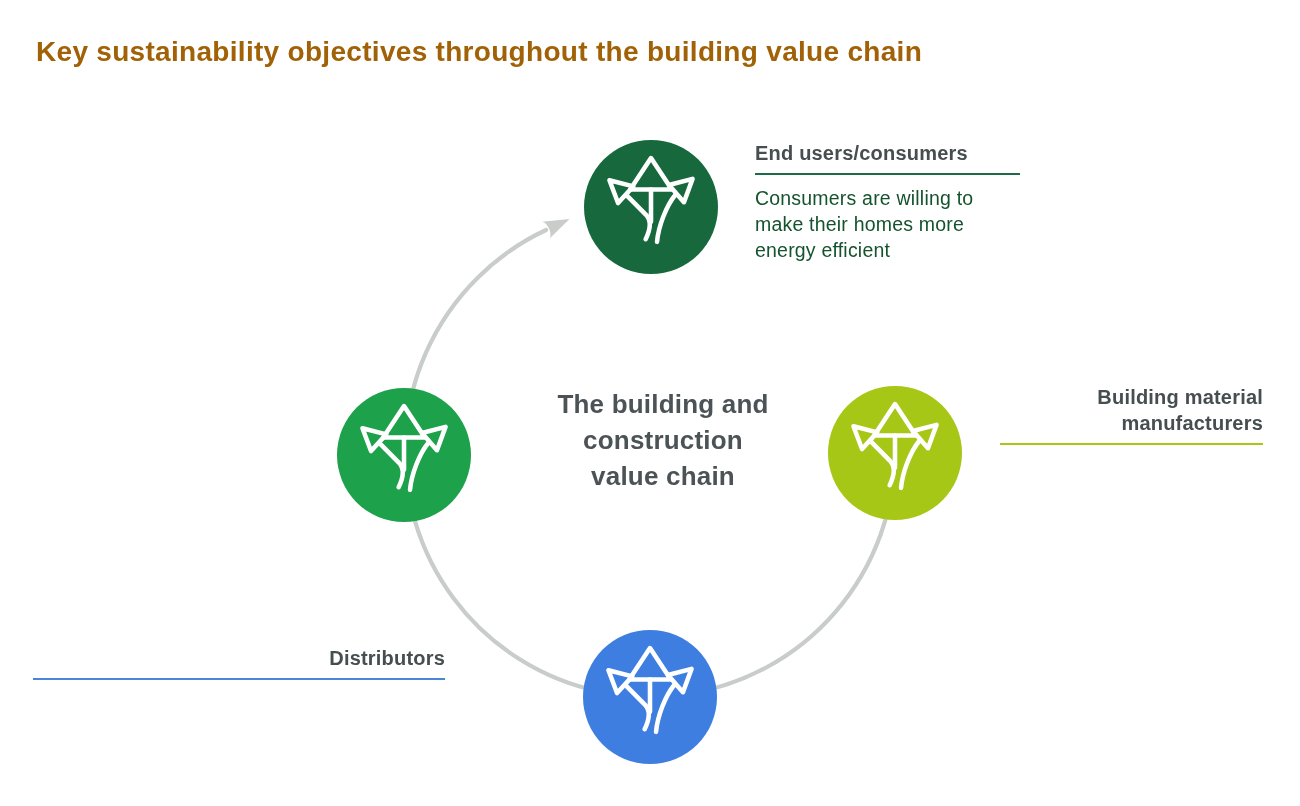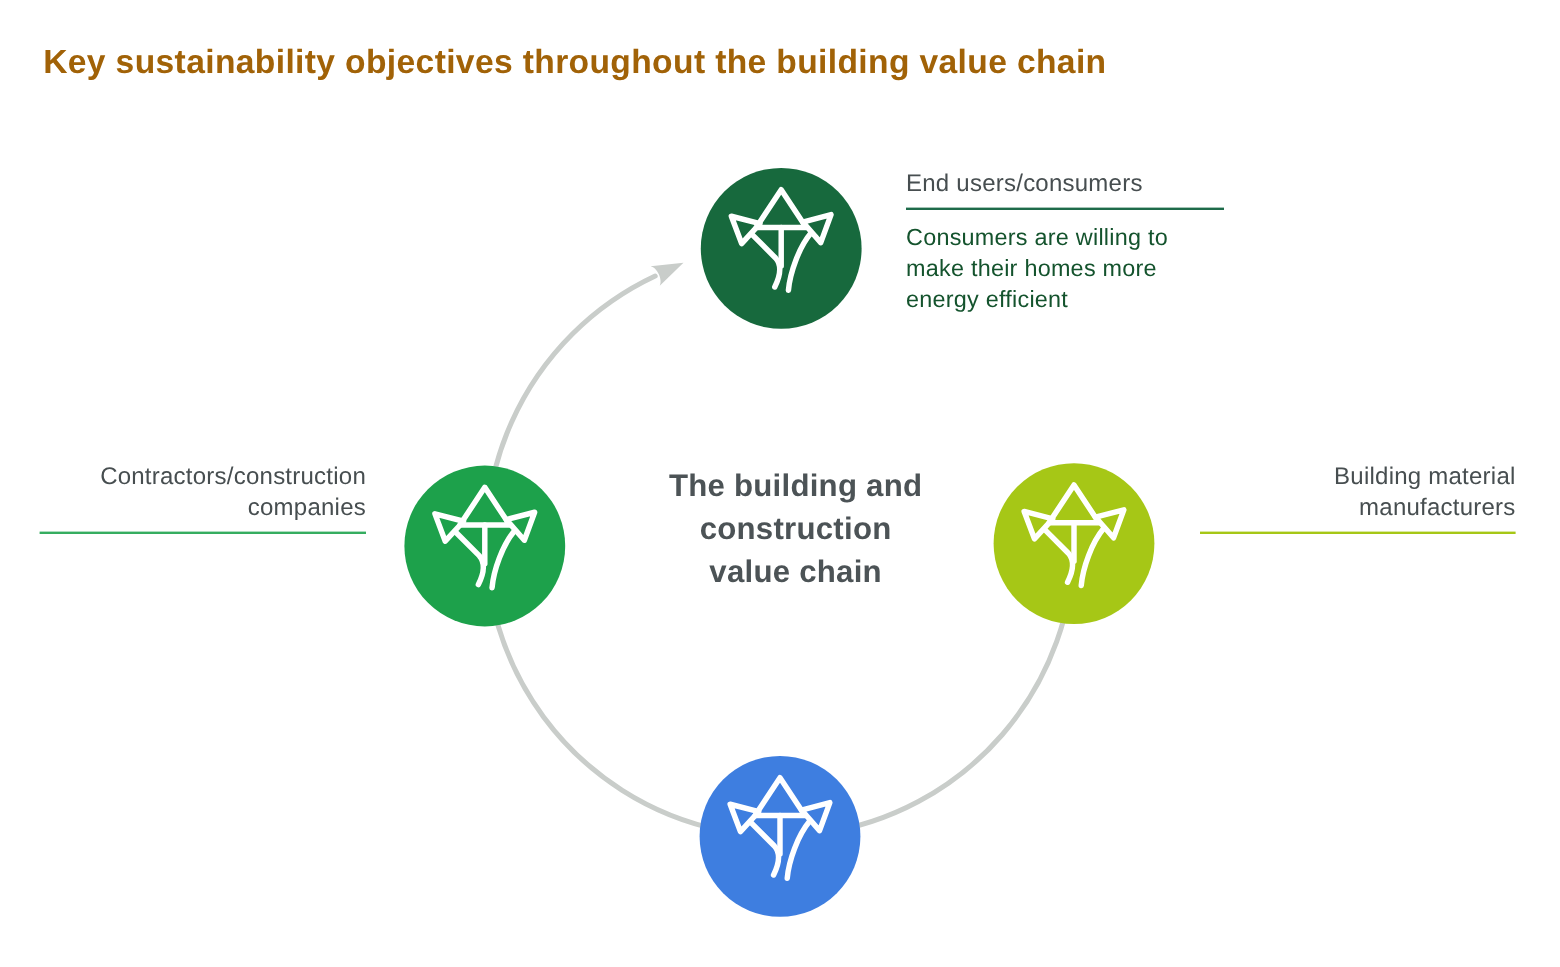--- a/index.html
+++ b/index.html
@@ -25,21 +25,21 @@
   #circle-distributors{left:583px;top:630px;}
 
   .center-label{
     position:absolute;left:509px;top:386px;width:308px;z-index:3;
     text-align:center;font-size:26px;font-weight:bold;line-height:36px;
     color:#4C5356;letter-spacing:.2px;
   }
   .node-label{position:absolute;z-index:3;}
   .node-label h2{
     margin:0;padding-bottom:7px;border-bottom:2.5px solid;
-    font-size:20px;font-weight:normal;line-height:26px;color:#474E50;
+    font-size:20px;font-weight:bold;line-height:26px;color:#474E50;
     letter-spacing:.2px;
   }
   .node-label p{
     margin:10px 0 0;font-size:19.5px;line-height:26px;color:#14532d;
     letter-spacing:.2px;
   }
   #label-end-users{left:755px;top:140px;width:265px;text-align:left;}
   #label-manufacturers{left:1000px;top:384px;width:263px;text-align:right;}
   #label-contractors{left:33px;top:384px;width:272px;text-align:right;}
   #label-distributors{left:33px;top:645px;width:412px;text-align:right;}
@@ -102,17 +102,17 @@
 <div class="node-label" id="label-end-users">
   <h2 style="border-bottom-color: rgb(30, 107, 74);">End users/consumers</h2>
   <p>Consumers are willing to<br>make their homes more<br>energy efficient</p>
 </div>
 
 <div class="node-label" id="label-manufacturers">
   <h2 style="border-bottom-color: rgb(166, 199, 22);">Building material<br>manufacturers</h2>
 </div>
 
 <div class="node-label" id="label-contractors">
-  <h2 style="border-bottom-color: rgb(53, 173, 96);">Contractors/construction<br>companies</h2>
 </div>
 
 <div class="node-label" id="label-distributors">
+  <h2 style="border-bottom-color: rgb(74, 134, 216);">Distributors</h2>
 </div>
 
 </body></html>

